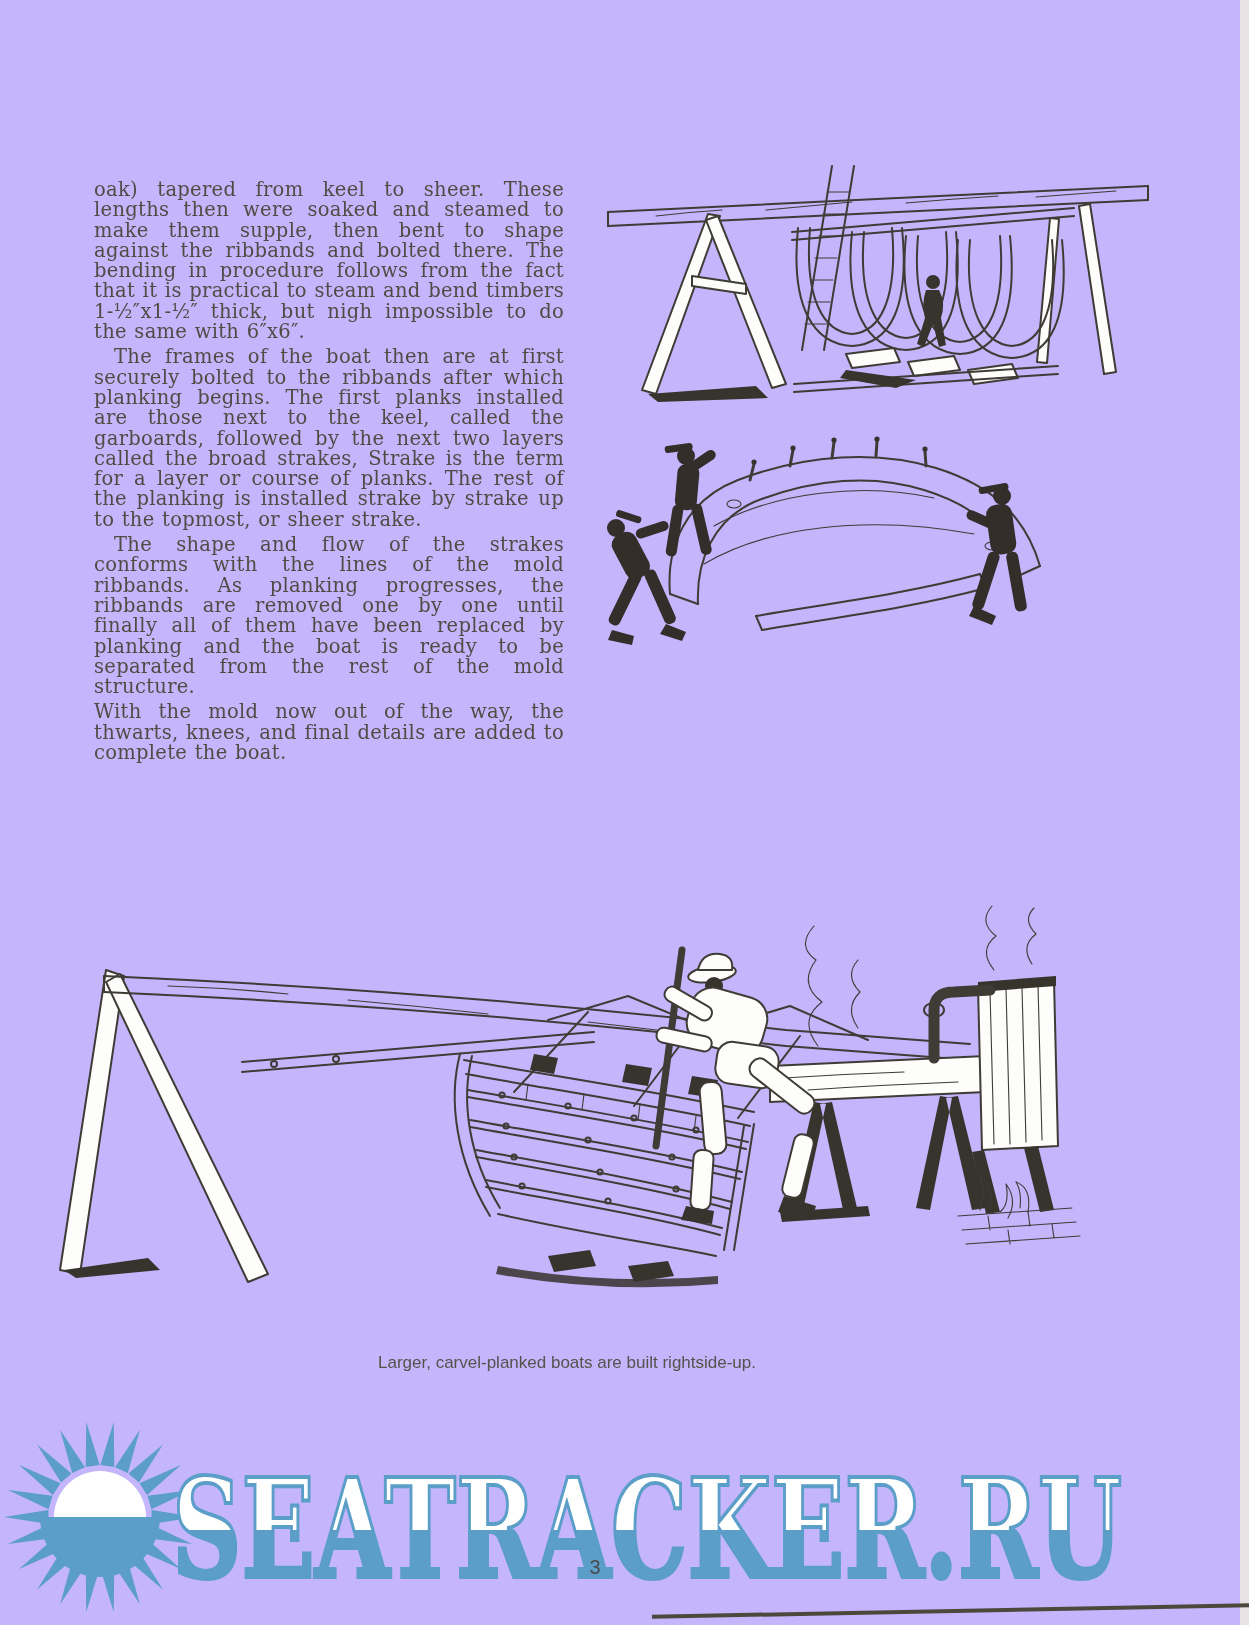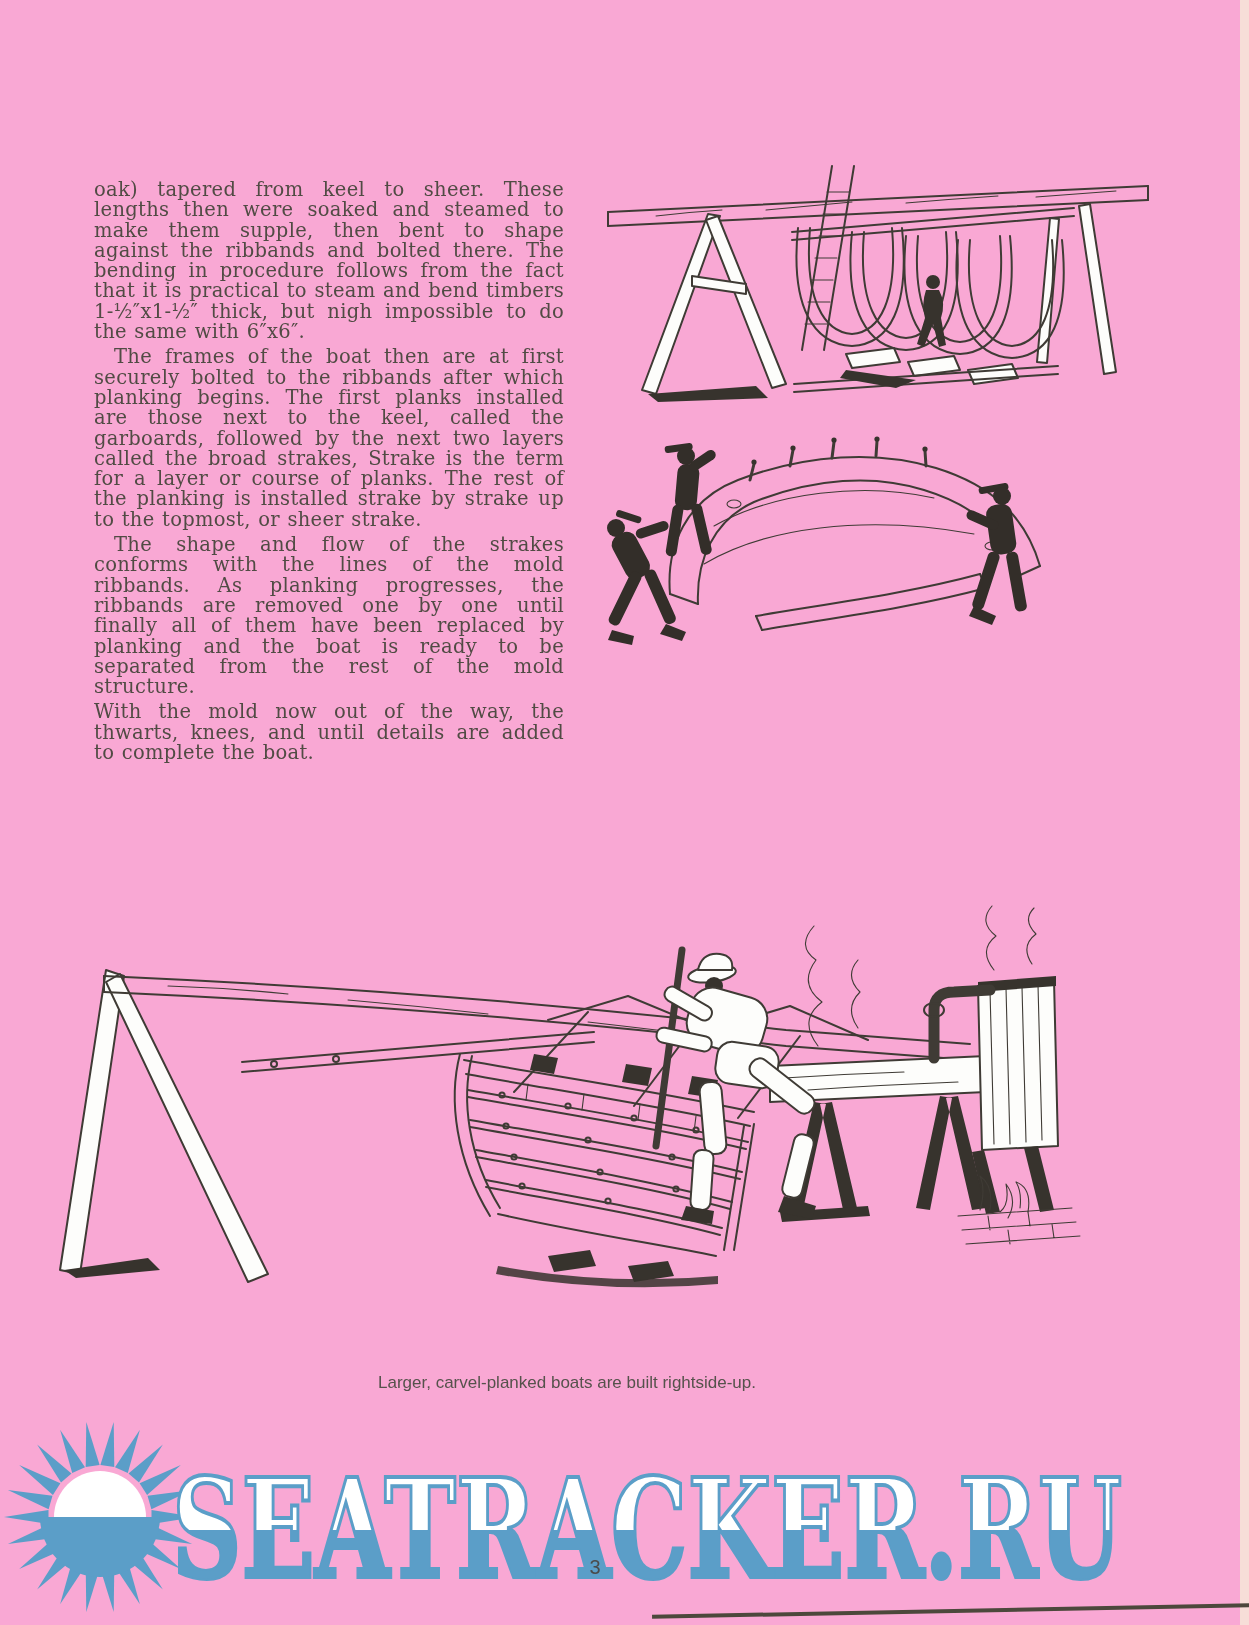--- a/index.html
+++ b/index.html
@@ -1,19 +1,19 @@
 <!DOCTYPE html>
 <html><head>
 <meta charset="utf-8">
 <style>
   html,body{margin:0;padding:0;background:#e8e8e8;}
   .page{
     position:relative;
     width:1249px;height:1625px;
-    background:#f9a8d4;
+    background:#c4b5fd;
     overflow:hidden;
     font-family:"DejaVu Serif", serif;
   }
   
   .text-column{
     position:absolute;left:94px;top:180px;width:470px;
     color:#514b44;
     font-size:19.5px;line-height:20.3px;
     letter-spacing:.3px;word-spacing:1px;
     text-align:justify;
@@ -31,21 +31,21 @@
   .wid{stroke-width:3;}
   .dk{fill:#37332d;stroke:none;}
   .wh{fill:#fdfdfb;}
   
   .caption{
     position:absolute;
     font-family:"Liberation Sans", sans-serif;
     font-size:17px;line-height:22px;color:#56524c;
   }
   .cap-1{left:600px;top:680px;width:395px;}
-  .cap-2{left:378px;top:1352px;white-space:nowrap;margin-top:20px;}
+  .cap-2{left:378px;top:1352px;white-space:nowrap;}
   
   .page-number{
     position:absolute;left:580px;top:1556px;width:30px;
     font-family:"Liberation Sans", sans-serif;
     font-size:20px;color:#4b4b4b;text-align:center;z-index:6;
   }
   
   .watermark{position:absolute;left:0;top:1405px;width:1249px;height:220px;z-index:5;}
   .watermark svg{display:block;width:100%;height:100%;}
   .wm-outline{
@@ -68,21 +68,21 @@
 </style>
 </head>
 <body>
 
 <div class="page">
 
   <div class="text-column">
     <p>oak) tapered from keel to sheer. These lengths then were soaked and steamed to make them supple, then bent to shape against the ribbands and bolted there. The bending in procedure follows from the fact that it is practical to steam and bend timbers 1-½″x1-½″ thick, but nigh impossible to do the same with 6″x6″.</p>
     <p class="indent">The frames of the boat then are at first securely bolted to the ribbands after which planking begins. The first planks installed are those next to the keel, called the garboards, followed by the next two layers called the broad strakes, Strake is the term for a layer or course of planks. The rest of the planking is installed strake by strake up to the topmost, or sheer strake.</p>
     <p class="indent">The shape and flow of the strakes conforms with the lines of the mold ribbands. As planking progresses, the ribbands are removed one by one until finally all of them have been replaced by planking and the boat is ready to be separated from the rest of the mold structure.</p>
-    <p>With the mold now out of the way, the thwarts, knees, and until details are added to complete the boat.</p>
+    <p>With the mold now out of the way, the thwarts, knees, and final details are added to complete the boat.</p>
   </div>
 
   <div class="fig fig-1">
     <svg viewBox="0 0 568 246">
       <g class="ink">
 
         <path d="M12,56 L552,30"></path>
           <path d="M12,70 L552,44"></path>
         <path d="M12,56 L12,70"></path>
           <path d="M552,30 L552,44"></path>

